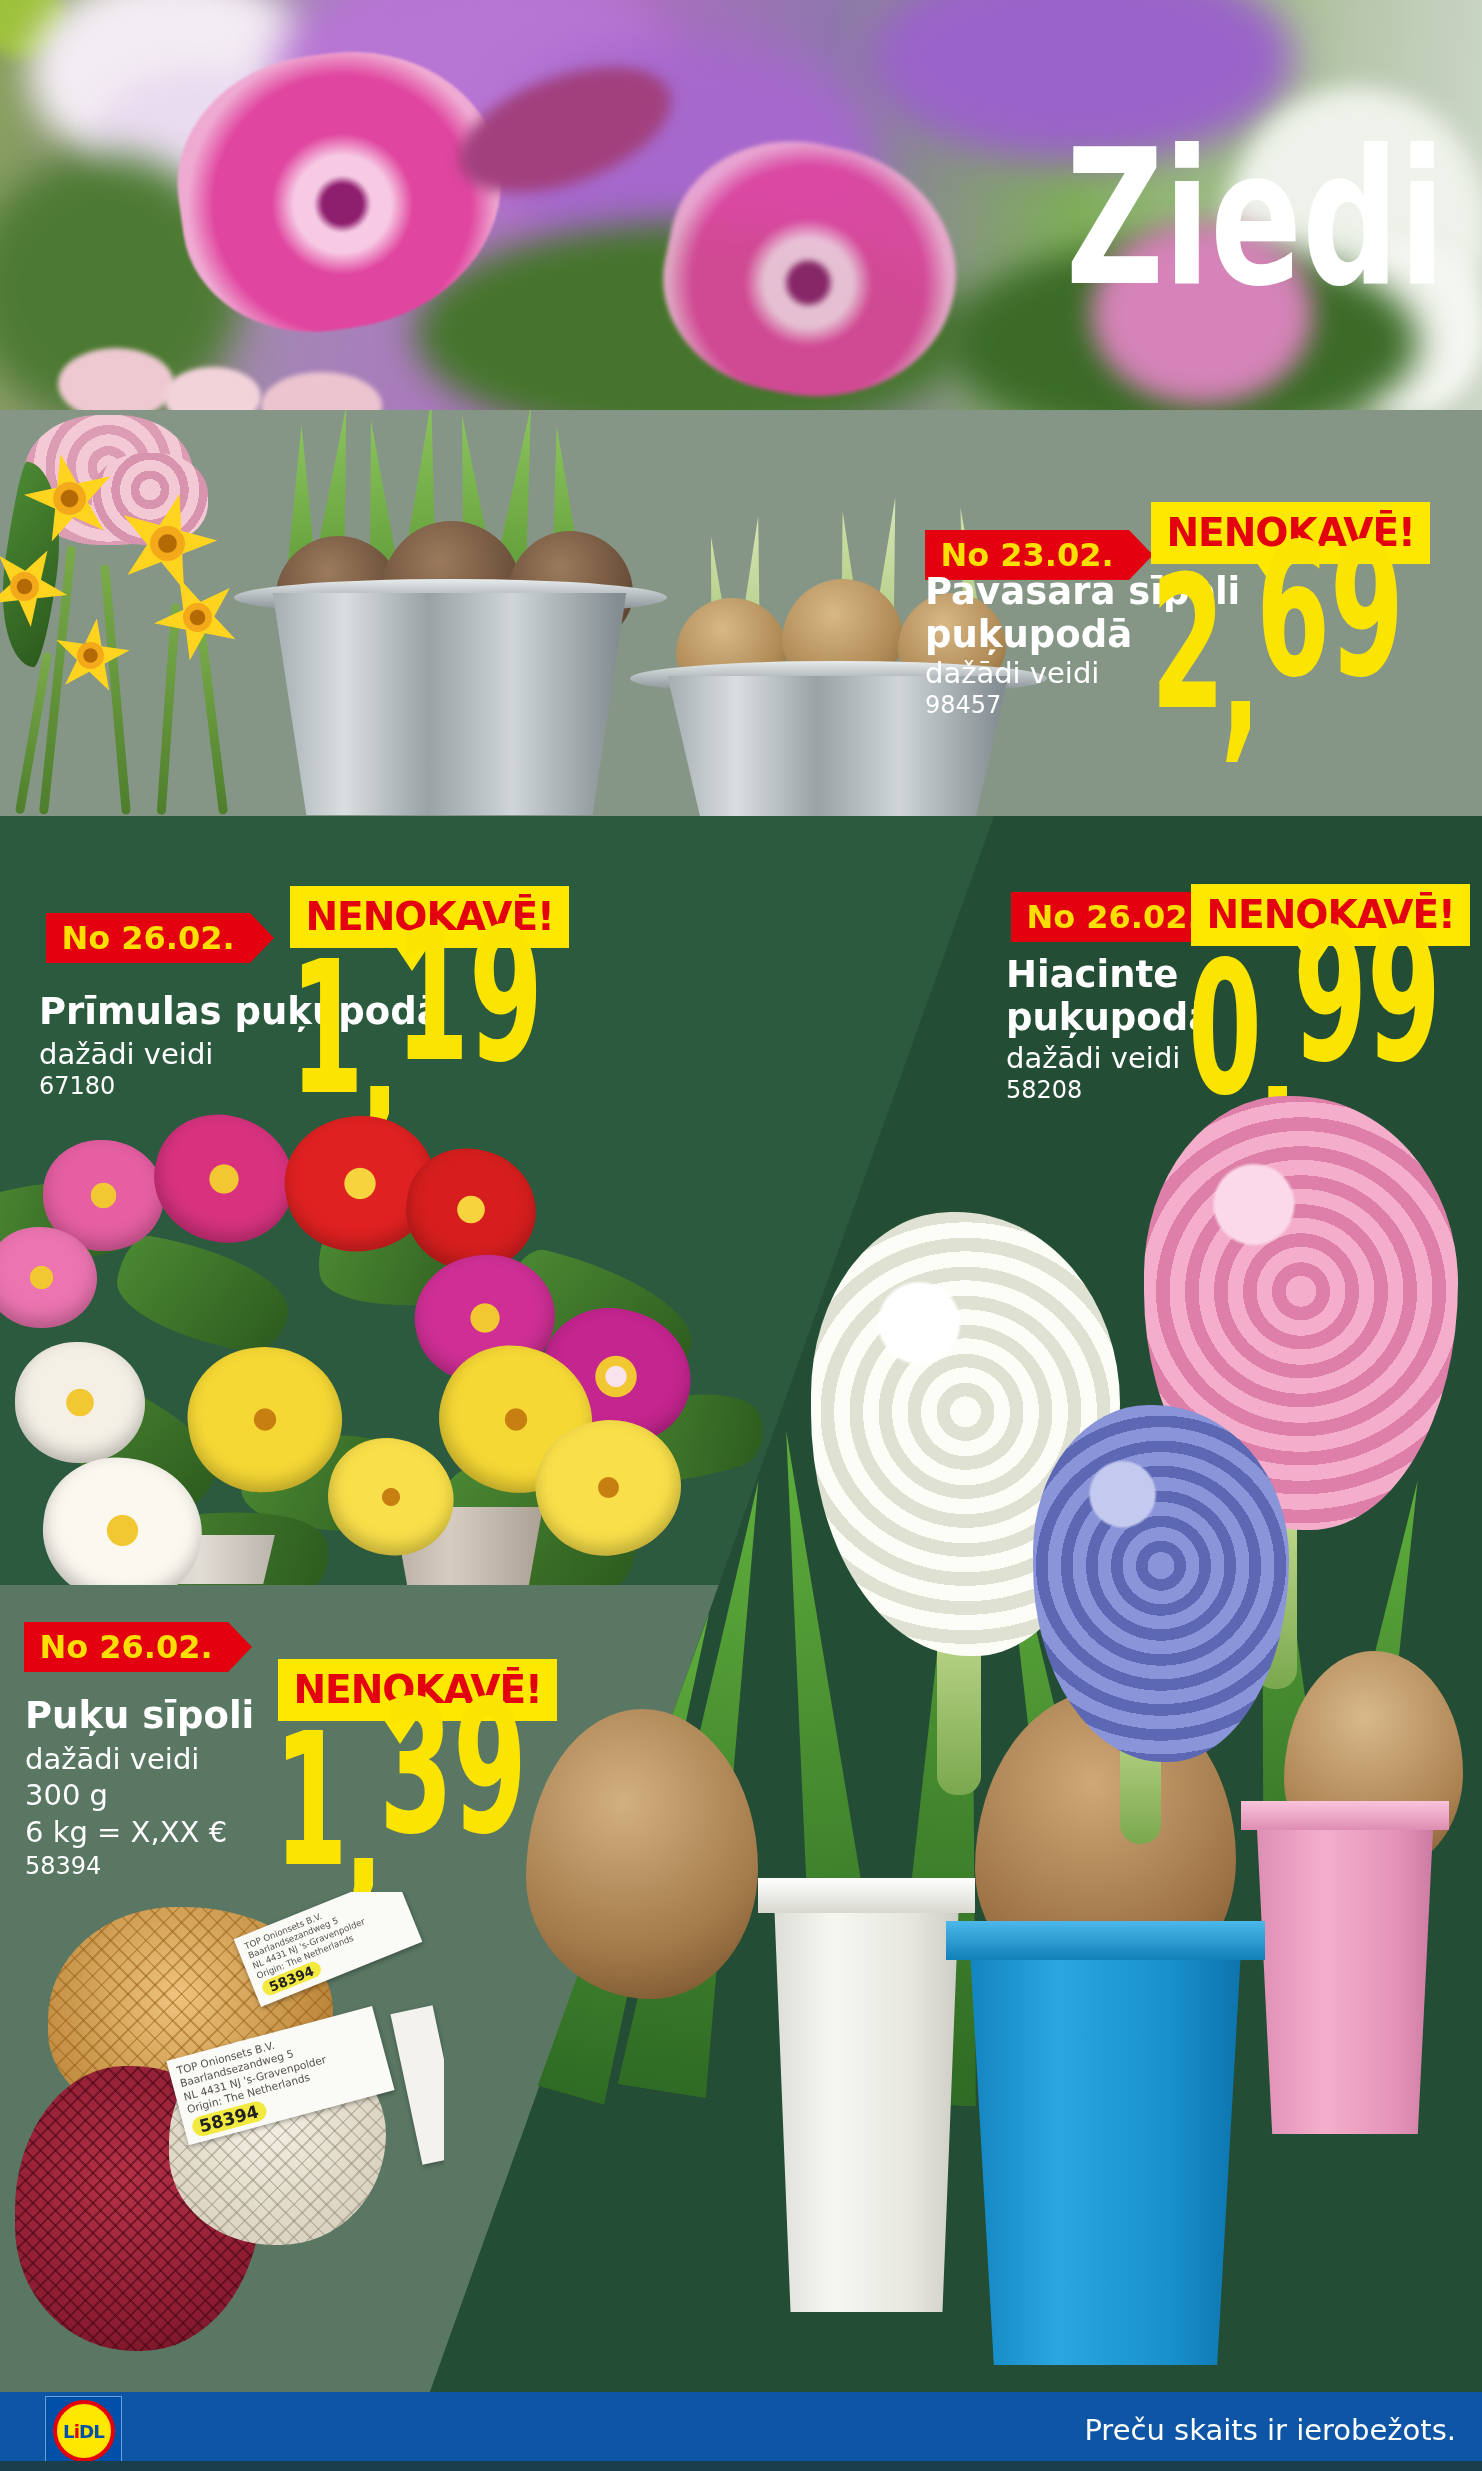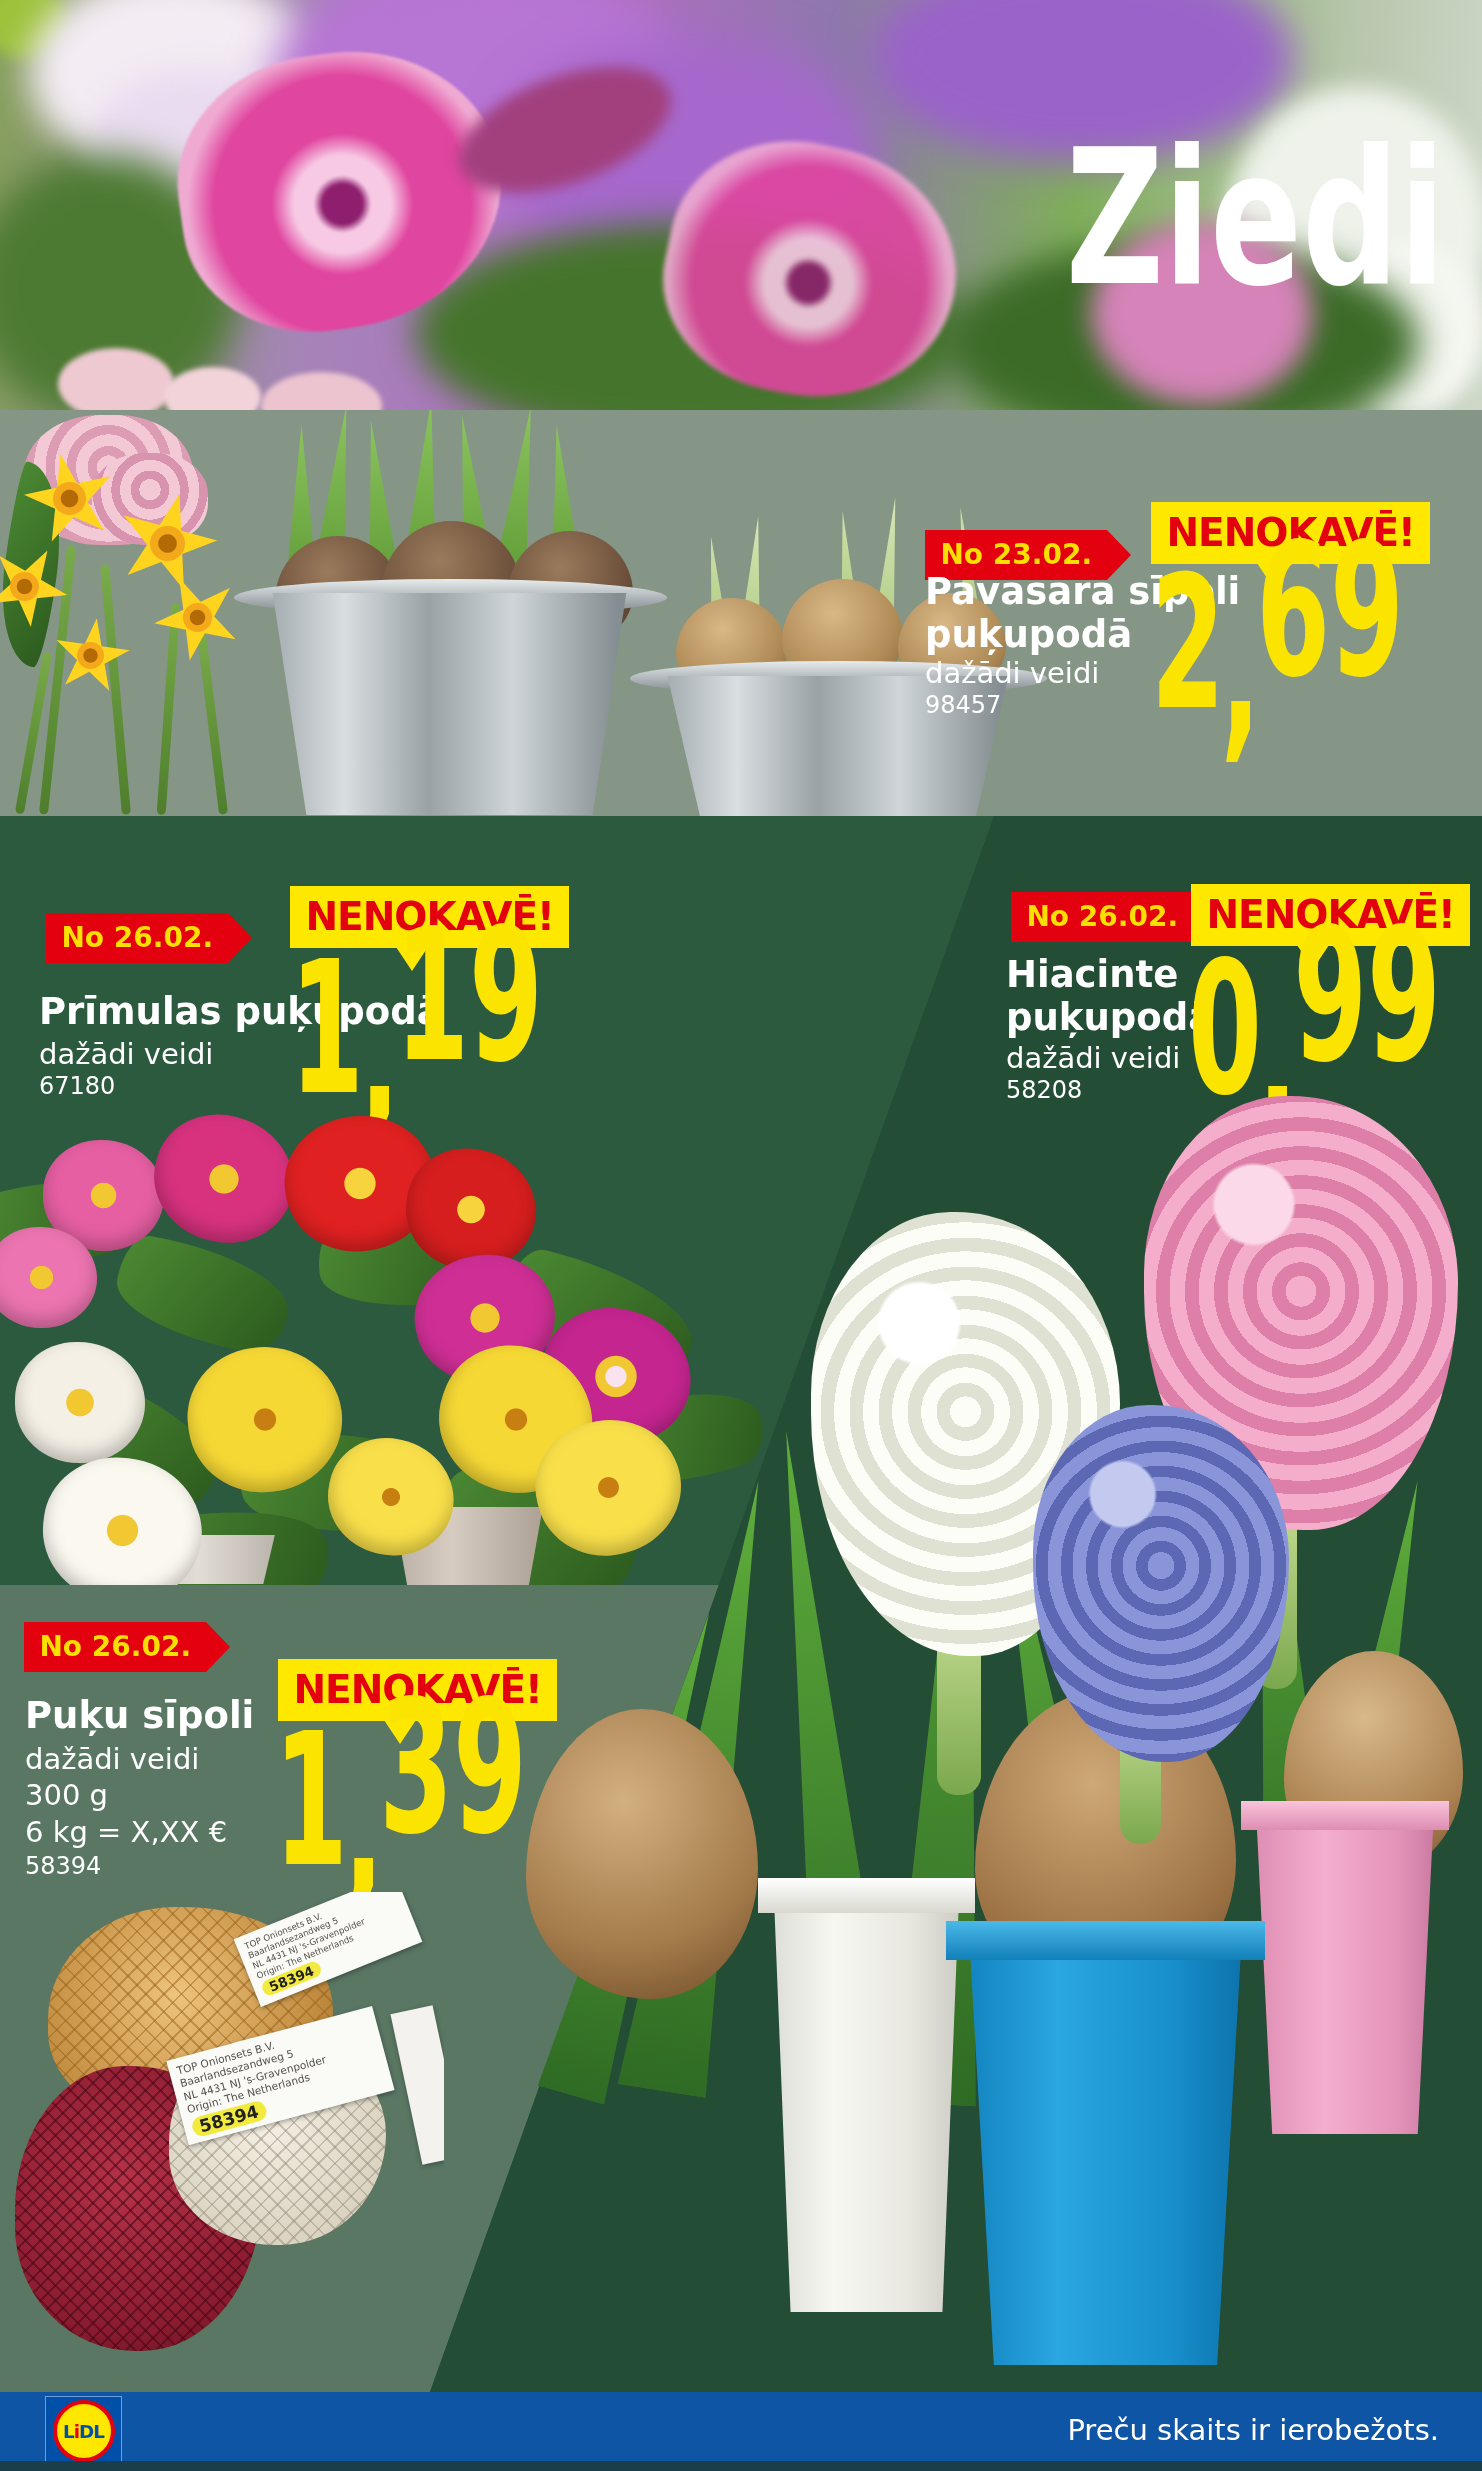--- a/index.html
+++ b/index.html
@@ -35,21 +35,21 @@
   .stem{position:absolute;background:linear-gradient(180deg,#79ab4a,#4e7e2c);border-radius:7.7px;}
 
   
   .zones{position:absolute;left:0;top:816px;width:1482px;height:1576px;background:#2b5a3e;}
   .zone3{position:absolute;left:0;top:0;width:1482px;height:1576px;background:#5a7763;
      clip-path:polygon(0 769px,719px 769px,430px 1576px,0 1576px);}
   .zone2{position:absolute;left:0;top:0;width:1482px;height:1576px;background:#234d34;
      clip-path:polygon(994px 0,1482px 0,1482px 1576px,430px 1576px);}
 
   
-  .dbadge{position:absolute;background:#e3000f;color:#fbdf00;font-weight:bold;font-size:28px;
+  .dbadge{position:absolute;background:#e3000f;color:#fbdf00;font-weight:bold;font-size:32px;
      height:50px;line-height:50px;padding:0 15.4px;font-family:"DejaVu Sans",sans-serif;white-space:nowrap;}
   .dbadge::after{content:"";position:absolute;right:-24px;top:0;width:0;height:0;
      border-left:24px solid #e3000f;border-top:25px solid transparent;border-bottom:25px solid transparent;}
   .nk{position:absolute;background:#ffe800;color:#e3000f;font-weight:bold;font-size:39px;height:62px;
      line-height:62px;padding:0 15.4px;letter-spacing:-1px;font-family:"DejaVu Sans",sans-serif;white-space:nowrap;}
   .nk::after{content:"";position:absolute;left:38%;bottom:-23px;width:0;height:0;
      border-left:16.4px solid transparent;border-right:16.4px solid transparent;border-top:24px solid #ffe800;}
   .pname{position:absolute;color:#fff;font-weight:bold;font-size:37px;line-height:1.16;
      font-family:"DejaVu Sans",sans-serif;white-space:nowrap;}
   .pvar{position:absolute;color:#fff;font-size:29px;font-family:"DejaVu Sans",sans-serif;white-space:nowrap;}
@@ -95,21 +95,21 @@
      repeating-linear-gradient(-45deg,rgba(140,130,110,.4) 0 1.9px,transparent 1.9px 11.6px),
      radial-gradient(circle at 45% 40%,#f5f0e4,#d9d2c0 75%,#bcb4a0);}
   .blabel{position:absolute;background:#fafaf7;color:#55504a;padding:5.8px 7.7px;
      box-shadow:0 1.9px 5.8px rgba(0,0,0,.35);font-family:"DejaVu Sans",sans-serif;}
   .blabel .ln{font-size:8.7px;line-height:10.6px;white-space:nowrap;}
   .skupill{display:inline-block;background:#f2ea3e;color:#222;border-radius:10.6px;
      font-weight:bold;font-size:13.5px;padding:0 7.7px;margin-top:1.9px;}
 
   
   .footer{position:absolute;left:0;top:2392px;width:1482px;height:70px;background:#0e56a5;}
-  .fnote{position:absolute;right:43px;top:21px;color:#fff;font-size:29px;font-family:"DejaVu Sans",sans-serif;}
+  .fnote{position:absolute;right:26px;top:21px;color:#fff;font-size:29px;font-family:"DejaVu Sans",sans-serif;}
   .strip{position:absolute;left:0;top:2461px;width:1482px;height:10.6px;background:#1b3f4a;}
   .logo{position:absolute;left:45px;top:2396px;width:75px;height:68px;background:#0050aa;
      border:1px solid #6f9fd8;display:flex;align-items:center;justify-content:center;}
   .logocircle{width:54px;height:54px;border-radius:50%;border:4.8px solid #e3000f;
      background:radial-gradient(circle,#ffe800 60%,#f2cf00);display:flex;align-items:center;justify-content:center;
      font-family:"DejaVu Sans",sans-serif;font-weight:bold;font-size:18.3px;color:#0050aa;letter-spacing:-1px;}
   .logocircle .li{color:#e3000f;}
 </style>
 </head>
 <body>

